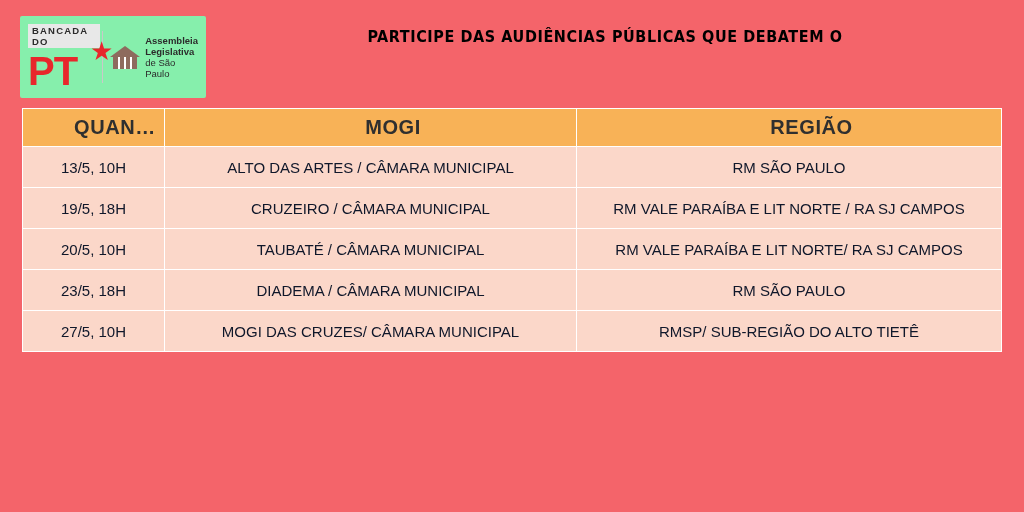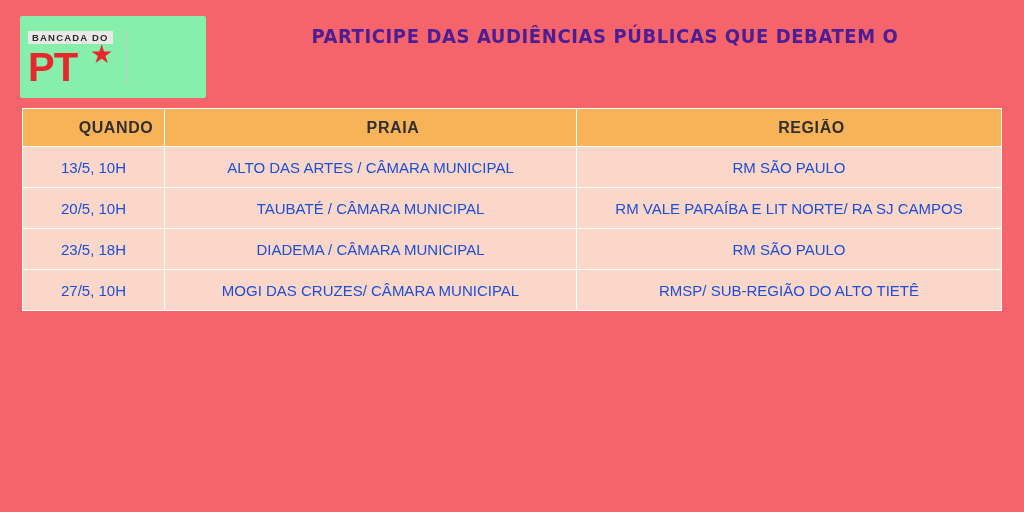--- a/index.html
+++ b/index.html
@@ -118,49 +118,49 @@
   .alesp-text .b { font-weight: bold; }
 
   .title-wrap {
     flex: 1 1 auto;
     text-align: center;
     padding: 4px 10px 0 10px;
   }
   .title-line {
     font-family: "DejaVu Sans", sans-serif;
     font-weight: bold;
-    font-size: 20px;
+    font-size: 16px;
     line-height: 33px;
     letter-spacing: 0.6px;
-    color: #4c1d95;
+    color: #000000;
     text-transform: uppercase;
     font-stretch: condensed;
   }
 
   
   .table {
     margin: 0 22px;
     border-collapse: collapse;
     width: calc(100% - 44px);
     table-layout: fixed;
   }
   .table th, .table td {
     border: 1px solid #ffffff;
     text-align: center;
     font-size: 15px;
-    color: #1d4ed8;
+    color: #0f172a;
     padding: 0;
     height: 40px;
     font-family: "Liberation Sans", sans-serif;
   }
   .table th {
     background: #f8b257;
     font-weight: bold;
     letter-spacing: 0.6px;
-    font-size: 16px;
+    font-size: 20px;
     color: #2f2f2f;
     height: 37px;
     padding-left: 45px;
   }
   .table td {
     background: #fbd7c9;
   }
   .col-quando { width: 142px; }
   .col-onde { width: 412px; }
   .col-regiao { width: auto; }
@@ -179,60 +179,85 @@
 
   <div class="header">
 
     <div class="logo-box">
       <div class="logo-left">
         <div class="logo-bancada">BANCADA DO</div>
         <div class="logo-pt">PT</div>
         <div class="logo-star">★</div>
       </div>
       <div class="logo-sep"></div>
+      <div class="logo-alesp">
+        <div class="alesp-mark">
+          <div class="roof"></div>
+          <div class="body"></div>
+          <div class="slot" style="left:8px"></div>
+          <div class="slot" style="left:14px"></div>
+          <div class="slot" style="left:20px"></div>
+        </div>
+        <div class="alesp-text">
+          <div class="b">Assembleia</div>
+          <div class="b">Legislativa</div>
+          <div>de São Paulo</div>
+        </div>
+      </div>
     </div>
 
     <div class="title-wrap">
       <div class="title-line">PARTICIPE DAS AUDIÊNCIAS PÚBLICAS QUE DEBATEM O</div>
     </div>
   </div>
 
   <table class="table">
     <colgroup>
       <col class="col-quando">
       <col class="col-onde">
       <col class="col-regiao">
     </colgroup>
     <thead>
       <tr>
         <th>
             <div class="cell-inner">QUANDO</div>
           </th>
         <th>
-            <div class="cell-inner">PRAIA</div>
+            <div class="cell-inner">MOGI</div>
           </th>
         <th>
             <div class="cell-inner">REGIÃO</div>
           </th>
       </tr>
     </thead>
     <tbody>
       <tr>
         <td>
             <div class="cell-inner">13/5, 10H</div>
           </td>
         <td>
             <div class="cell-inner">ALTO DAS ARTES / CÂMARA MUNICIPAL</div>
           </td>
         <td>
             <div class="cell-inner">RM SÃO PAULO</div>
           </td>
       </tr>
       <tr>
         <td>
+            <div class="cell-inner">19/5, 18H</div>
+          </td>
+        <td>
+            <div class="cell-inner">CRUZEIRO / CÂMARA MUNICIPAL</div>
+          </td>
+        <td>
+            <div class="cell-inner">RM VALE PARAÍBA E LIT NORTE / RA SJ CAMPOS</div>
+          </td>
+      </tr>
+      <tr>
+        <td>
             <div class="cell-inner">20/5, 10H</div>
           </td>
         <td>
             <div class="cell-inner">TAUBATÉ / CÂMARA MUNICIPAL</div>
           </td>
         <td>
             <div class="cell-inner">RM VALE PARAÍBA E LIT NORTE/ RA SJ CAMPOS</div>
           </td>
       </tr>
       <tr>

